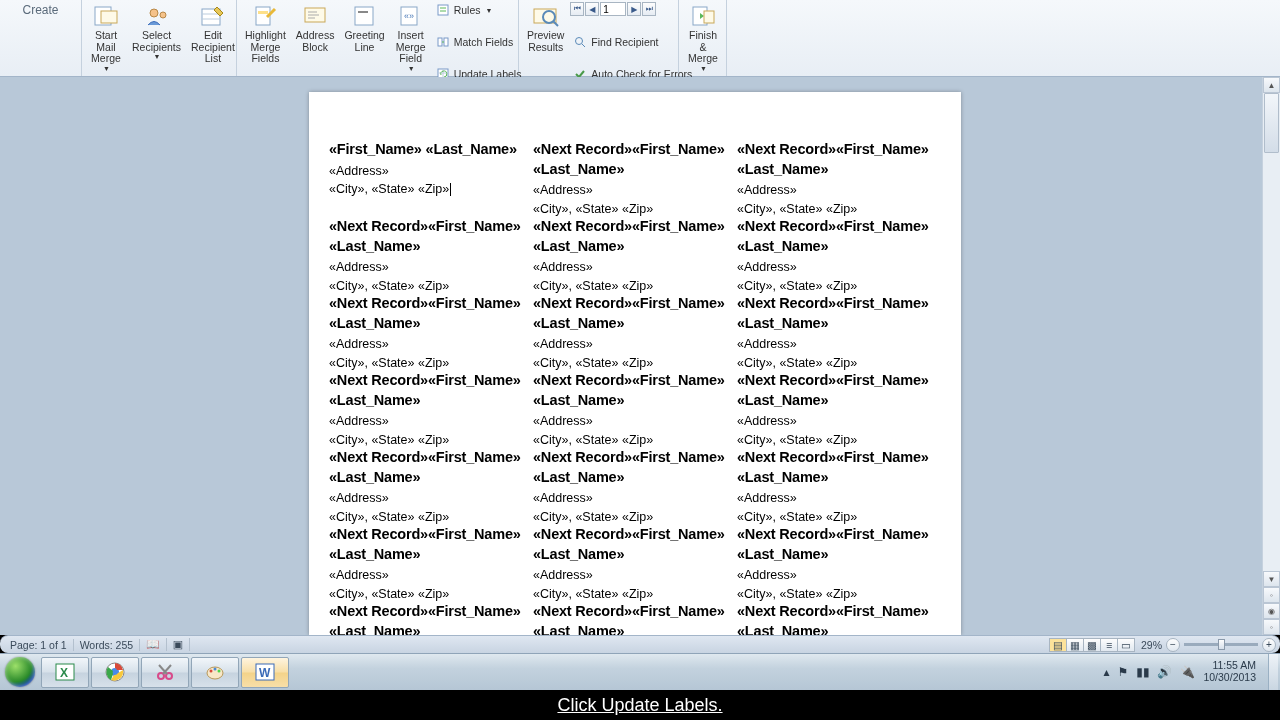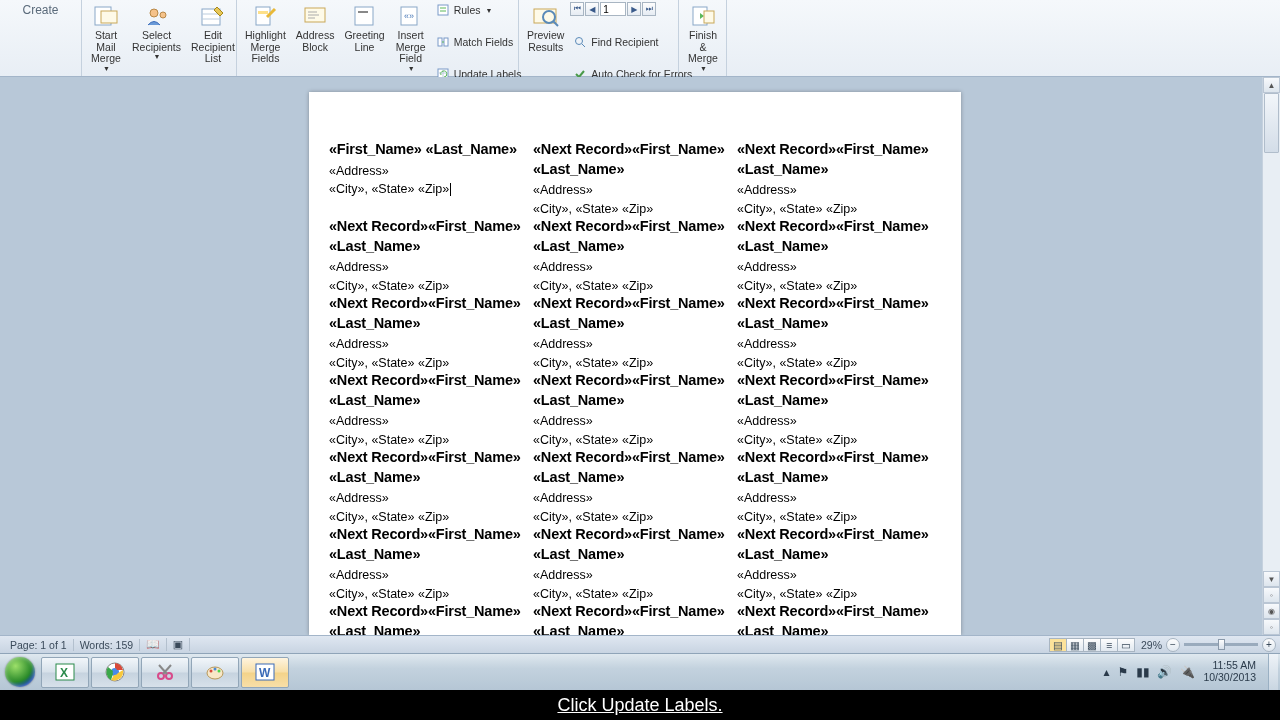--- a/index.html
+++ b/index.html
@@ -24,21 +24,21 @@
 .label-cell { height: 77px; overflow: hidden; font-family: Calibri, sans-serif; color: #000; font-size: 13px; line-height: 1.35; padding-right: 6px; }
 .label-cell .name-line { font-weight: bold; font-size: 14.5px; letter-spacing: -0.2px; }
 .label-cell .addr { font-weight: normal; font-size: 12.5px; margin-top: 3px; }
 .label-cell .csz { font-weight: normal; font-size: 12.5px; margin-top: 2px; }
 .cursor-blink { display: inline-block; width: 1px; height: 13px; background: #000; vertical-align: text-bottom; margin-left: 1px; }
 .vscroll { position: absolute; right: 0; top: 77px; width: 18px; bottom: 0; background: #e8eef4; border-left: 1px solid #c5d1de; display: flex; flex-direction: column; }
 .vscroll .sbtn { height: 16px; border: 1px solid #bac6d4; background: linear-gradient(#f7f9fc,#dde5ed); font-size: 8px; display: flex; align-items: center; justify-content: center; color: #555; }
 .vscroll .strack { flex: 1; background: #e8eef4; position: relative; }
 .vscroll .sthumb { position: absolute; left: 1px; right: 1px; top: 0; height: 60px; background: linear-gradient(#f2f6fa,#d3dde8); border: 1px solid #b0bdcb; border-radius: 1px; }
 .ruler-tab { position: absolute; top: 77px; left: 518px; font-size: 9px; color: #333; }
-.status-bar { position: absolute; top: 635px; left: 0; width: 1280px; height: 18px; background: linear-gradient(to bottom, #dfe7f1, #c8d4e2); border-top: 1px solid #a3b5c9; display: flex; align-items: center; font-size: 10.5px; color: #3a4a5a; padding: 0 4px; }
+.status-bar { position: absolute; top: 635px; left: 0; width: 1280px; height: 18px; background: linear-gradient(to bottom, #dfe7f1, #c8d4e2); border-top: 1px solid #a3b5c9; display: flex; align-items: center; font-size: 10.5px; color: #3a4a5a; padding: 0 4px; border-radius: 8px; }
 .status-bar .seg { padding: 0 6px; border-right: 1px solid #b3c0ce; }
 .status-bar .spacer { flex: 1; }
 .view-btns { display: flex; gap: 0; }
 .view-btns span { width: 18px; height: 14px; border: 1px solid #a8b5c2; background: linear-gradient(#fdfdfd,#e0e8f0); margin-left: -1px; display: flex; align-items: center; justify-content: center; }
 .view-btns span.active { background: #fce29a; }
 .zoom { display: flex; align-items: center; gap: 4px; margin-left: 6px; }
 .zoom .zbtn { width: 14px; height: 14px; border: 1px solid #a8b5c2; border-radius: 7px; background: linear-gradient(#fdfdfd,#e0e8f0); font-size: 10px; display: flex; align-items: center; justify-content: center; }
 .zoom .ztrack { width: 74px; height: 3px; background: #9aabbd; position: relative; }
 .zoom .zthumb { position: absolute; left: 34px; top: -4px; width: 7px; height: 11px; background: linear-gradient(#fdfdfd,#d5dfea); border: 1px solid #8a99aa; }
 .taskbar { position: absolute; top: 653px; left: 0; width: 1280px; height: 37px; background: linear-gradient(to bottom, #dfe8ef 0%, #c3d2de 40%, #b5c6d5 100%); border-top: 1px solid #8fa4b8; display: flex; align-items: center; }
@@ -366,21 +366,21 @@
       </div>
     <div class="sbtn">▼</div>
     <div class="sbtn">◦</div>
     <div class="sbtn">◉</div>
     <div class="sbtn">◦</div>
   </div>
 </div>
 
 <div class="status-bar">
   <span class="seg">Page: 1 of 1</span>
-  <span class="seg">Words: 159</span>
+  <span class="seg">Words: 255</span>
   <span class="seg" style="font-size:11px">📖</span>
   <span class="seg" style="font-size:11px">▣</span>
   <span class="spacer"></span>
   <div class="view-btns">
     <span class="active">▤</span>
     <span>▦</span>
     <span>▩</span>
     <span>≡</span>
     <span>▭</span>
   </div>

